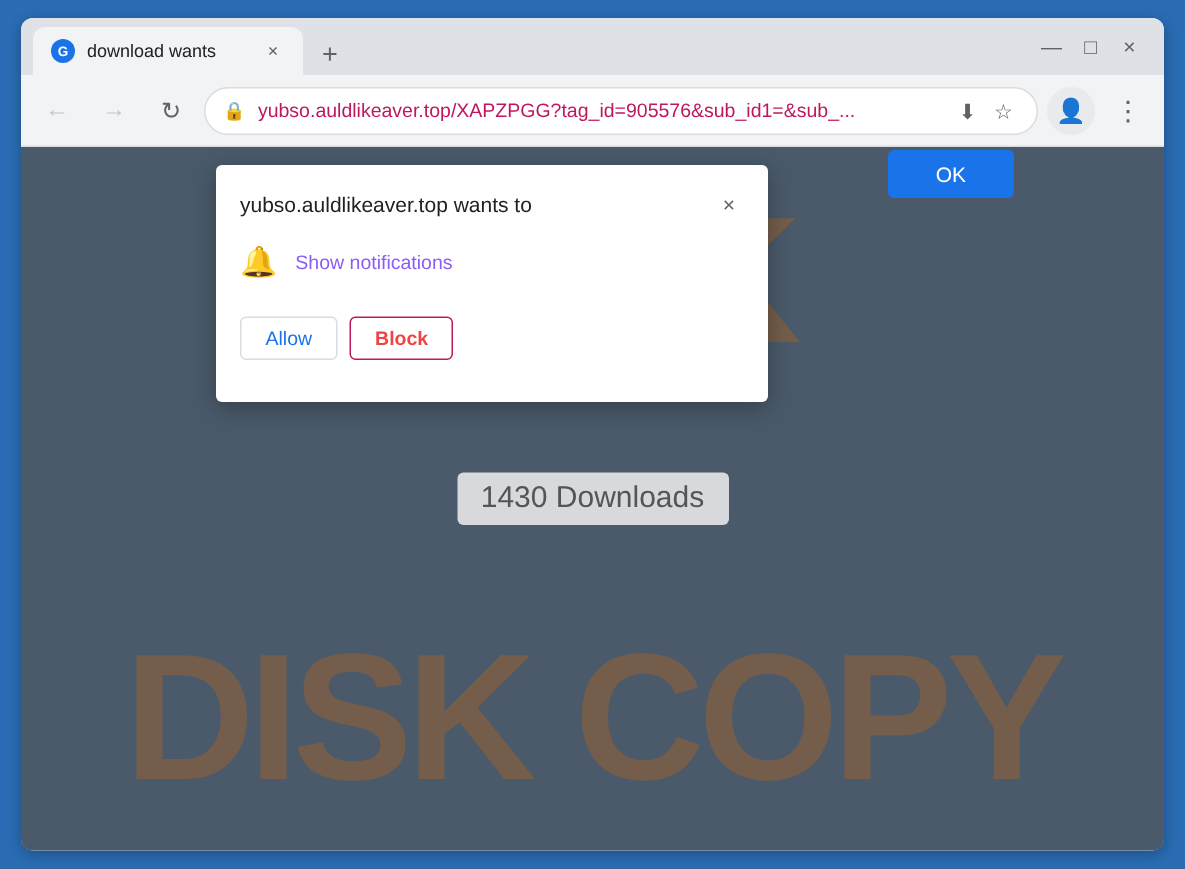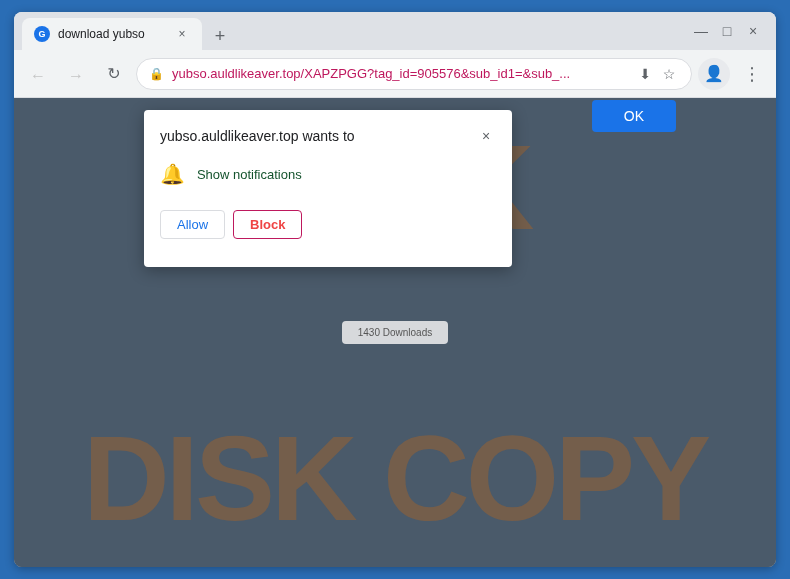--- a/index.html
+++ b/index.html
@@ -245,21 +245,21 @@
 
     .bg-text-top {
       top: 20px;
     }
 
     .bg-text-bottom {
       bottom: 20px;
     }
 
     .page-center-text {
-      font-size: 10px;
+      font-size: 20px;
       color: #555;
       background: rgba(240,240,240,0.85);
       padding: 6px 16px;
       border-radius: 4px;
       z-index: 1;
     }
 
     
     .dialog-overlay {
       position: absolute;
@@ -315,21 +315,21 @@
       padding: 8px 16px 16px 16px;
     }
 
     .bell-icon {
       font-size: 20px;
       color: #202124;
     }
 
     .permission-text {
       font-size: 13px;
-      color: #14532d;
+      color: #8b5cf6;
     }
 
     .dialog-actions {
       display: flex;
       align-items: center;
       justify-content: flex-start;
       gap: 8px;
       padding: 8px 16px 28px 16px;
     }
 
@@ -378,21 +378,21 @@
 <body>
 
 <div class="browser-window">
 
   <div class="title-bar">
     <div class="tab-area">
       <div class="tab">
         <div class="tab-favicon">
           <span>G</span>
         </div>
-        <span class="tab-title">download yubso</span>
+        <span class="tab-title">download wants</span>
         <div class="tab-close">
           <span>×</span>
         </div>
       </div>
       <div class="new-tab-btn">
         <span>+</span>
       </div>
     </div>
     <div class="window-controls">
       <div class="win-ctrl">

